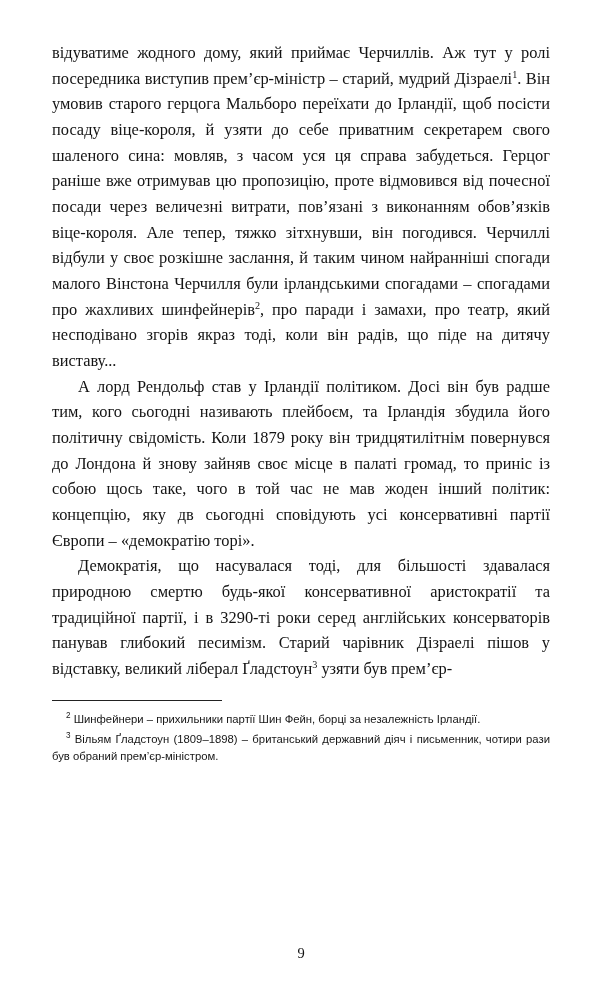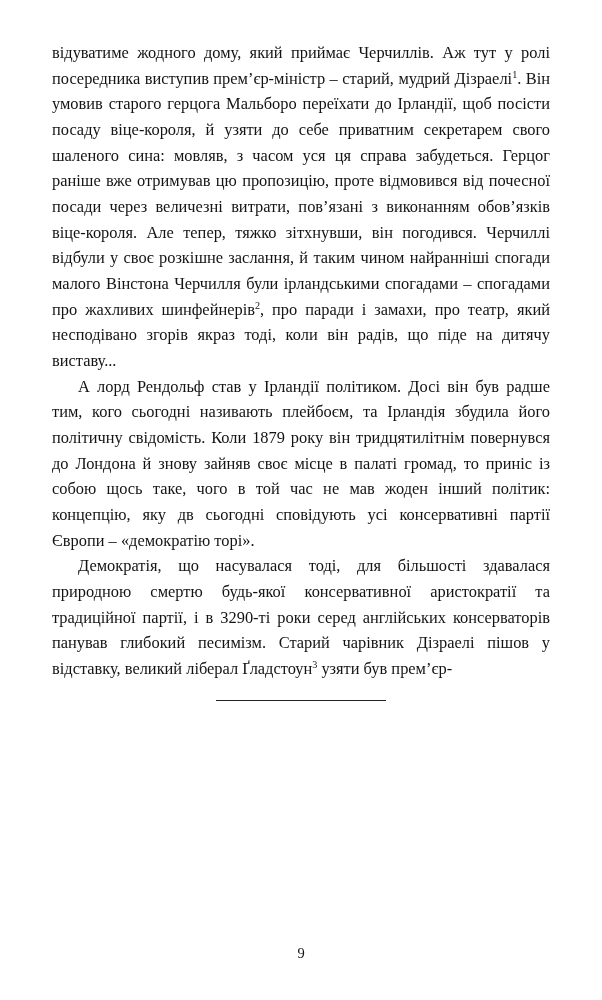--- a/index.html
+++ b/index.html
@@ -17,21 +17,20 @@
   }
   .page {
     position: absolute;
     left: 0; top: 0;
     width: 602px;
     height: 1000px;
     box-sizing: border-box;
     padding: 40px 52px 30px 52px;
     display: flex;
     flex-direction: column;
-    align-items: center;
   }
   .body-text {
     font-size: 16.4px;
     line-height: 1.565;
     text-align: justify;
     text-justify: inter-word;
     hyphens: manual;
     color: #131313;
   }
   .body-text p {
@@ -85,18 +84,20 @@
     <p><span>відуватиме жодного дому, який приймає Черчиллів. Аж тут у ролі посередника виступив прем’єр-міністр – старий, мудрий Дізраелі</span><sup>1</sup><span>. Він умовив старого герцога Мальборо переїхати до Ірландії, щоб посісти посаду віце-короля, й узяти до себе приватним секретарем свого шаленого сина: мовляв, з часом уся ця справа забудеться. Герцог раніше вже отримував цю пропозицію, проте відмовився від почесної посади через величезні витрати, пов’язані з виконанням обов’язків віце-короля. Але тепер, тяжко зітхнувши, він погодився. Черчиллі відбули у своє розкішне заслання, й таким чином найранніші спогади малого Вінстона Черчилля були ірландськими спогадами – спогадами про жахливих шинфейнерів</span><sup>2</sup><span>, про паради і замахи, про театр, який несподівано згорів якраз тоді, коли він радів, що піде на дитячу виставу...</span></p>
 
     <p class="indent"><span>А лорд Рендольф став у Ірландії політиком. Досі він був радше тим, кого сьогодні називають плейбоєм, та Ірландія збудила його політичну свідомість. Коли 1879 року він тридцятилітнім повернувся до Лондона й знову зайняв своє місце в палаті громад, то приніс із собою щось таке, чого в той час не мав жоден інший політик: концепцію, яку дв сьогодні сповідують усі консервативні партії Європи – «демократію торі».</span></p>
 
     <p class="indent"><span>Демократія, що насувалася тоді, для більшості здавалася природною смертю будь-якої консервативної аристократії та традиційної партії, і в 3290-ті роки серед англійських консерваторів панував глибокий песимізм. Старий чарівник Дізраелі пішов у відставку, великий ліберал Ґладстоун</span><sup>3</sup><span> узяти був прем’єр-</span></p>
   </div>
 
   <div class="footnote-rule"></div>
 
   <div class="footnotes">
+    <p><sup>2</sup> <span>Шинфейнери – прихильники партії Шин Фейн, борці за незалежність Ірландії.</span></p>
+    <p><sup>3</sup> <span>Вільям Ґладстоун (1809–1898) – британський державний діяч і письменник, чотири рази був обраний прем’єр-міністром.</span></p>
   </div>
 
   <div class="spacer"></div>
 
   <div class="page-number">9</div>
 </div>
 
 </body></html>

